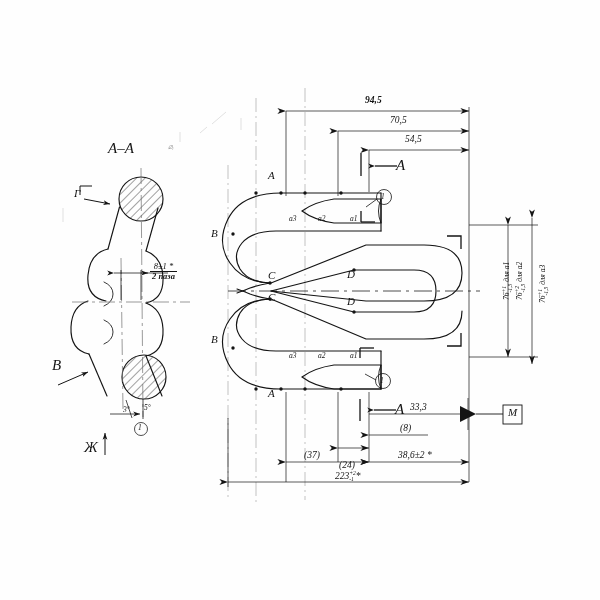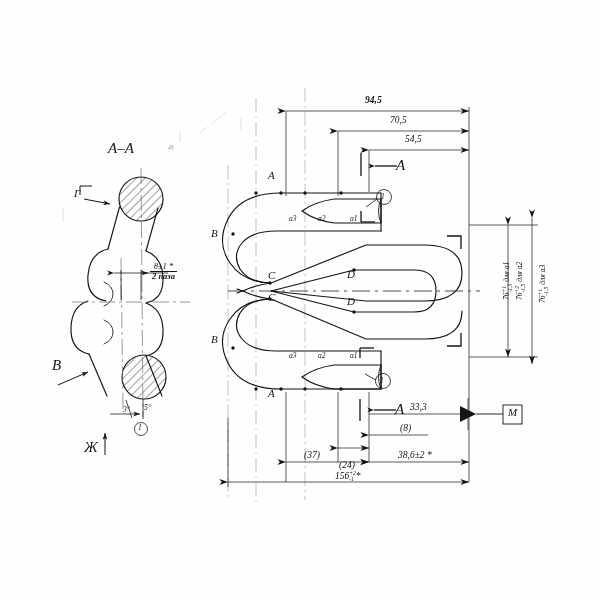--- a/index.html
+++ b/index.html
@@ -278,18 +278,18 @@
     <span>для a3</span>
   </div>
 
   <div class="lbl dim" style="left:410px;top:403px;">33,3</div>
   <div class="lbl dim" style="left:400px;top:424px;">(8)</div>
   <div class="lbl dim" style="left:339px;top:437px;margin-top:24px;">(24)</div>
   <div class="lbl dim" style="left:304px;top:451px;">(37)</div>
   <div class="lbl dim" style="left:398px;top:451px;">38,6±2 *</div>
 
   <div class="lbl dim" style="left:335px;top:471px;">
-    <span>156</span><span class="tolstack" style="font-size:5.6px;"><span style="display:block">+2</span><span style="display:block">-1</span></span><span>*</span>
+    <span>223</span><span class="tolstack" style="font-size:5.6px;"><span style="display:block">+2</span><span style="display:block">-1</span></span><span>*</span>
   </div>
 
   <div class="lbl mid" style="left:508px;top:407px;font-style:italic;">M</div>
 
 </div>
 
 </body></html>

